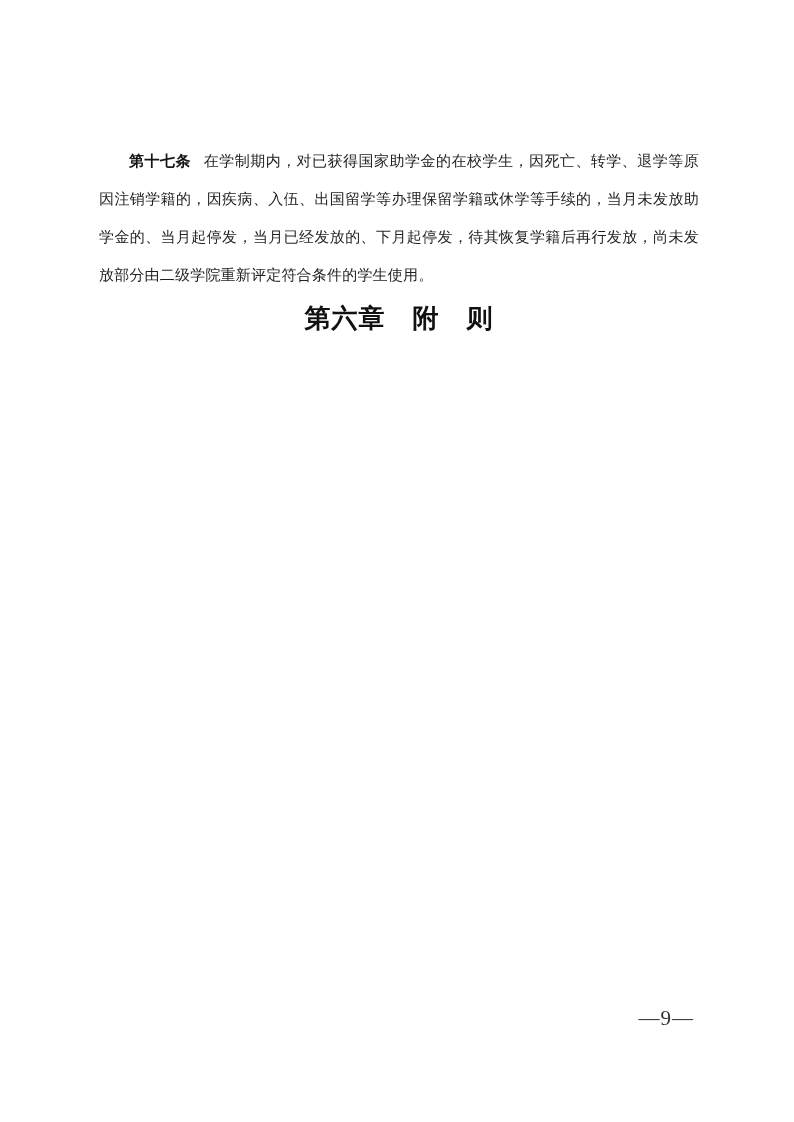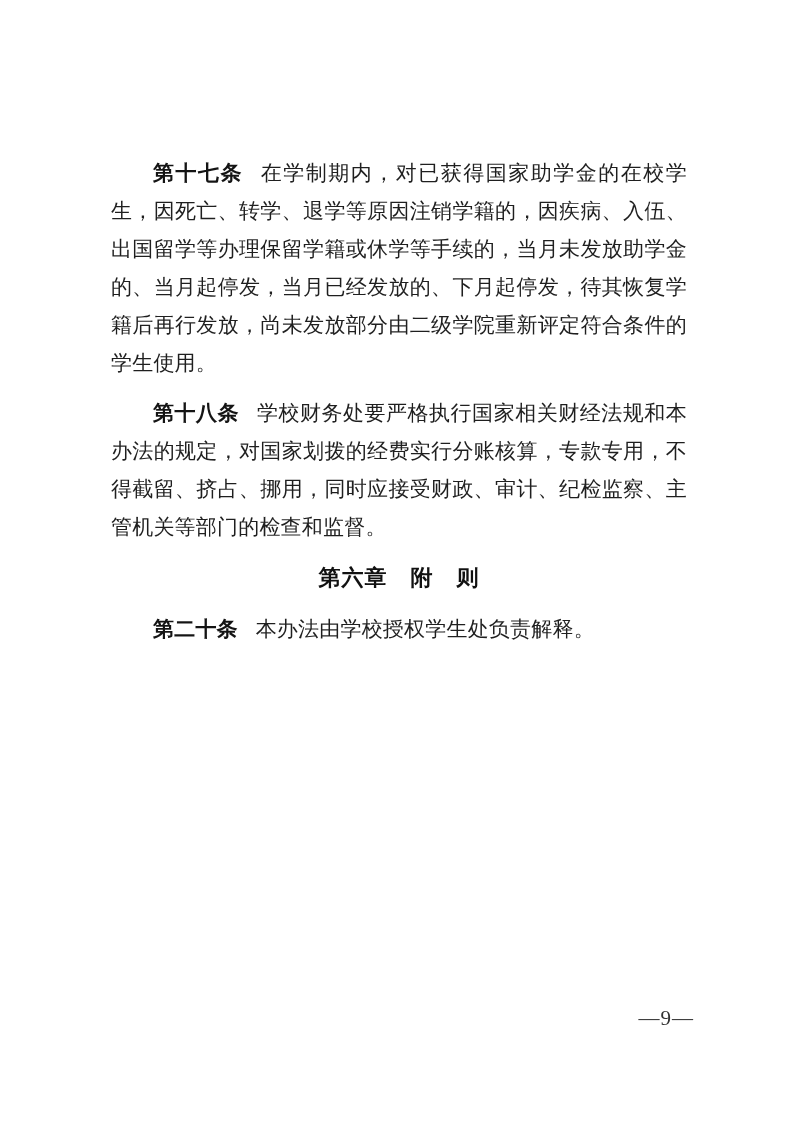--- a/index.html
+++ b/index.html
@@ -16,40 +16,40 @@
     font-family: "Liberation Serif", "DejaVu Serif", serif;
     color: #1f1f1f;
   }
   .content {
     position: absolute;
     left: 99px;
     top: 142px;
     width: 600px;
   }
   .article {
-    margin: 12px;
+    margin: 0;
     text-indent: 2em;
-    font-size: 21px;
+    font-size: 15px;
     line-height: 38px;
     letter-spacing: 0.2px;
     text-align: justify;
     text-align-last: left;
   }
   .article-label {
     font-weight: 700;
     color: #141414;
     margin-right: 0.85em;
   }
   .chapter-heading {
-    margin: 12px 0 8px 0;
+    margin: 4px 0 8px 0;
     text-indent: 0;
     text-align: center;
     font-family: "Liberation Sans", "DejaVu Sans", sans-serif;
     font-weight: 700;
-    font-size: 22px;
+    font-size: 26px;
     line-height: 40px;
     color: #111111;
     letter-spacing: 1px;
   }
   .page-number {
     position: absolute;
     top: 1003px;
     right: 100px;
     font-size: 21px;
     line-height: 30px;
@@ -61,27 +61,21 @@
 </head>
 <body>
 
 <div class="page">
   <div class="content">
 
     <p class="article">
       <span class="article-label">第十七条</span><span>在学制期内，对已获得国家助学金的在校学生，因死亡、转学、退学等原因注销学籍的，因疾病、入伍、出国留学等办理保留学籍或休学等手续的，当月未发放助学金的、当月起停发，当月已经发放的、下月起停发，待其恢复学籍后再行发放，尚未发放部分由二级学院重新评定符合条件的学生使用。</span>
     </p>
 
-    <p class="article">
-      <span class="article-label">第十八条</span><span>学校财务处要严格执行国家相关财经法规和本办法的规定，对国家划拨的经费实行分账核算，专款专用，不得截留、挤占、挪用，同时应接受财政、审计、纪检监察、主管机关等部门的检查和监督。</span>
-    </p>
 
     <h2 class="chapter-heading">第六章　附　则</h2>
 
 
-    <p class="article">
-      <span class="article-label">第二十条</span><span>本办法由学校授权学生处负责解释。</span>
-    </p>
 
   </div>
 
   <div class="page-number">—9—</div>
 </div>
 
 </body></html>

